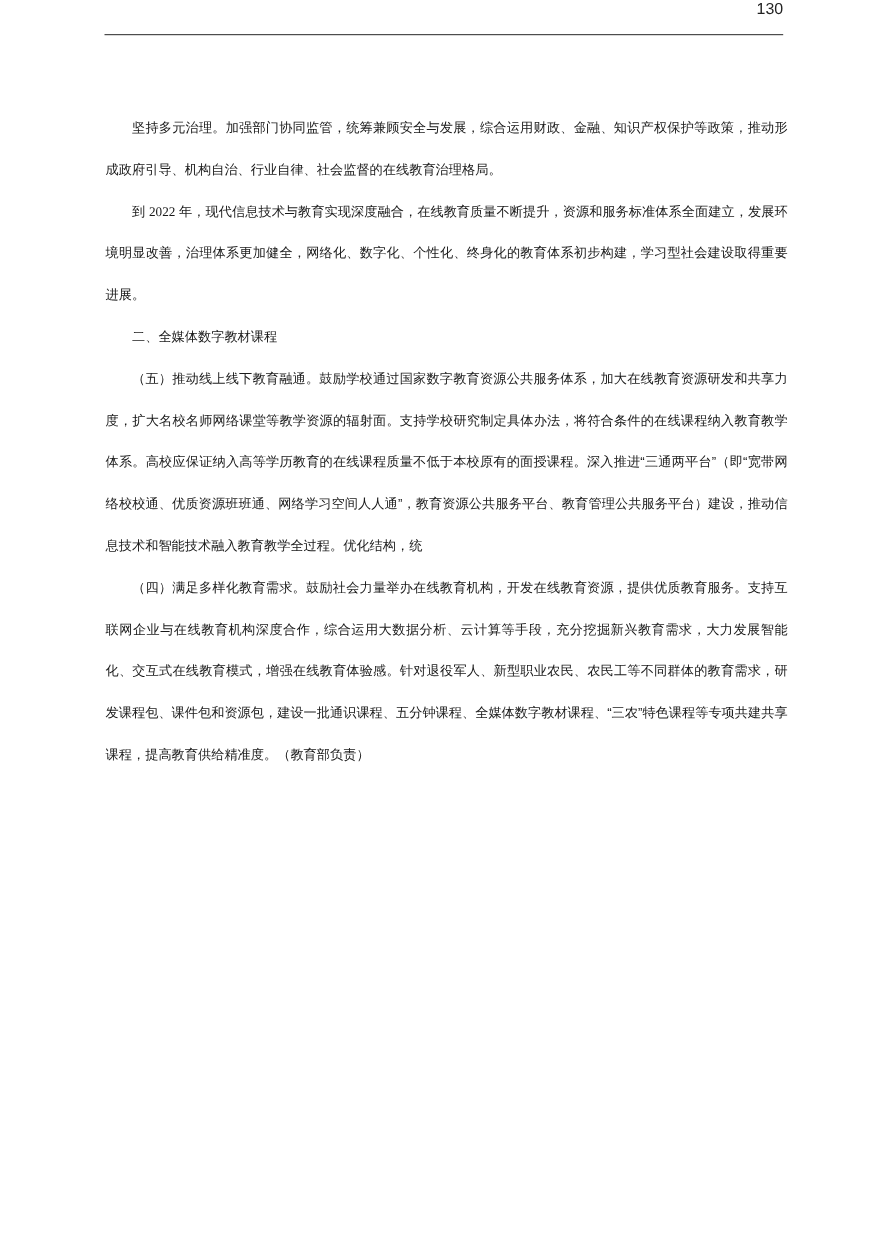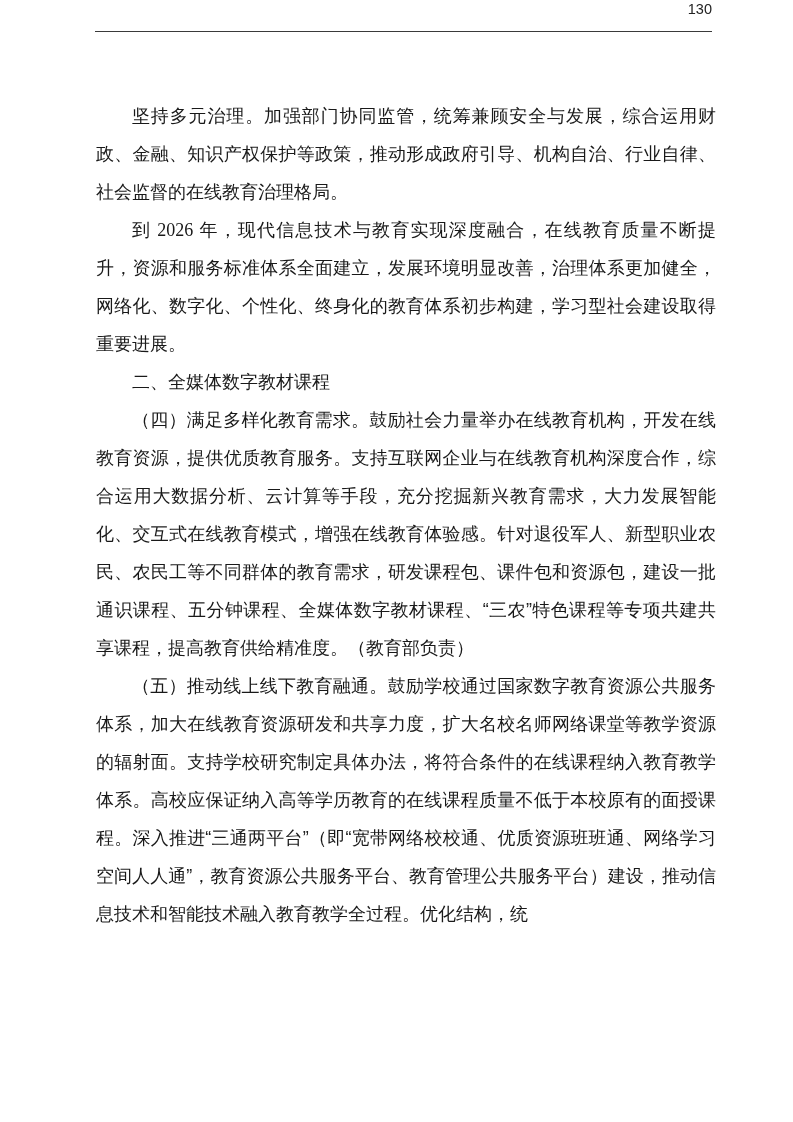--- a/index.html
+++ b/index.html
@@ -31,21 +31,21 @@
     left: 95px;
     right: 81px;
     height: 0;
     border-top: 1.7px solid #3a3a3a;
   }
   .doc-body {
     position: absolute;
     top: 97px;
     left: 96px;
     width: 620px;
-    font-size: 18px;
+    font-size: 12px;
     line-height: 38px;
     text-align: justify;
     text-justify: inter-character;
     color: #191919;
   }
   .doc-body p {
     margin: 0;
     padding: 0;
     text-indent: 2em;
     word-break: break-all;
@@ -57,18 +57,18 @@
   }
 </style>
 </head>
 <body>
 
 <div class="page">
   <span class="page-number">130</span>
   <div class="header-rule"></div>
   <div class="doc-body" id="doc-body">
       <p>坚持多元治理。加强部门协同监管，统筹兼顾安全与发展，综合运用财政、金融、知识产权保护等政策，推动形成政府引导、机构自治、行业自律、社会监督的在线教育治理格局。</p>
-      <p>到 <span class="num">2026</span> 年，现代信息技术与教育实现深度融合，在线教育质量不断提升，资源和服务标准体系全面建立，发展环境明显改善，治理体系更加健全，网络化、数字化、个性化、终身化的教育体系初步构建，学习型社会建设取得重要进展。</p>
+      <p>到 <span class="num">2022</span> 年，现代信息技术与教育实现深度融合，在线教育质量不断提升，资源和服务标准体系全面建立，发展环境明显改善，治理体系更加健全，网络化、数字化、个性化、终身化的教育体系初步构建，学习型社会建设取得重要进展。</p>
       <p>二、全媒体数字教材课程</p>
+      <p>（五）推动线上线下教育融通。鼓励学校通过国家数字教育资源公共服务体系，加大在线教育资源研发和共享力度，扩大名校名师网络课堂等教学资源的辐射面。支持学校研究制定具体办法，将符合条件的在线课程纳入教育教学体系。高校应保证纳入高等学历教育的在线课程质量不低于本校原有的面授课程。深入推进“三通两平台”（即“宽带网络校校通、优质资源班班通、网络学习空间人人通”，教育资源公共服务平台、教育管理公共服务平台）建设，推动信息技术和智能技术融入教育教学全过程。优化结构，统</p>
       <p>（四）满足多样化教育需求。鼓励社会力量举办在线教育机构，开发在线教育资源，提供优质教育服务。支持互联网企业与在线教育机构深度合作，综合运用大数据分析、云计算等手段，充分挖掘新兴教育需求，大力发展智能化、交互式在线教育模式，增强在线教育体验感。针对退役军人、新型职业农民、农民工等不同群体的教育需求，研发课程包、课件包和资源包，建设一批通识课程、五分钟课程、全媒体数字教材课程、“三农”特色课程等专项共建共享课程，提高教育供给精准度。（教育部负责）</p>
-      <p>（五）推动线上线下教育融通。鼓励学校通过国家数字教育资源公共服务体系，加大在线教育资源研发和共享力度，扩大名校名师网络课堂等教学资源的辐射面。支持学校研究制定具体办法，将符合条件的在线课程纳入教育教学体系。高校应保证纳入高等学历教育的在线课程质量不低于本校原有的面授课程。深入推进“三通两平台”（即“宽带网络校校通、优质资源班班通、网络学习空间人人通”，教育资源公共服务平台、教育管理公共服务平台）建设，推动信息技术和智能技术融入教育教学全过程。优化结构，统</p>
     </div>
 </div>
 
 </body></html>

